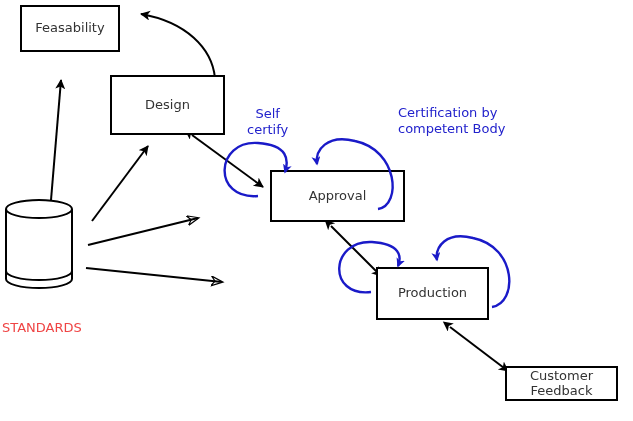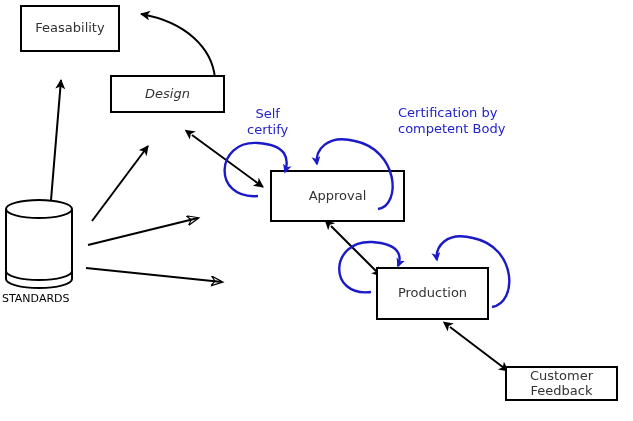--- a/index.html
+++ b/index.html
@@ -38,24 +38,25 @@
     font-size: 13px;
     line-height: 1.15;
     z-index: 3;
   }
   .node-label {
     display: block;
     white-space: pre-line;
   }
   .store-label {
     position: absolute;
-    color: #000000;
-    font-size: 11px;
+    color: #ef4444;
+    font-size: 13px;
     z-index: 3;
     white-space: nowrap;
+    margin-top: 28px;
   }
   .annot {
     position: absolute;
     color: #2222cc;
     font-size: 13px;
     line-height: 1.25;
     white-space: pre-line;
     z-index: 4;
   }
   .cylinder-layer { z-index: 2; }
@@ -115,21 +116,21 @@
 
     <path d="M 371,292 C 327,297 330,240 372,242 C 400,244 402,256 398,266" fill="none" stroke="#1a1ac8" stroke-width="2.4" marker-end="url(#mk-blue)"></path>
 
     <path d="M 492,307 C 518,303 517,247 473,238 C 446,231 435,247 437,260" fill="none" stroke="#1a1ac8" stroke-width="2.4" marker-end="url(#mk-blue)"></path>
   </svg>
 
   <div class="node-box" style="left:20px; top:5px; width:100px; height:47px;">
     <span class="node-label">Feasability</span>
   </div>
 
-  <div class="node-box" style="left:110px; top:75px; width:115px; height:38px;font-style:italic;">
+  <div class="node-box" style="left:110px; top:75px; width:115px; height:60px;">
     <span class="node-label">Design</span>
   </div>
 
   <div class="node-box" style="left:270px; top:170px; width:135px; height:52px;">
     <span class="node-label">Approval</span>
   </div>
 
   <div class="node-box" style="left:376px; top:267px; width:113px; height:53px;">
     <span class="node-label">Production</span>
   </div>

